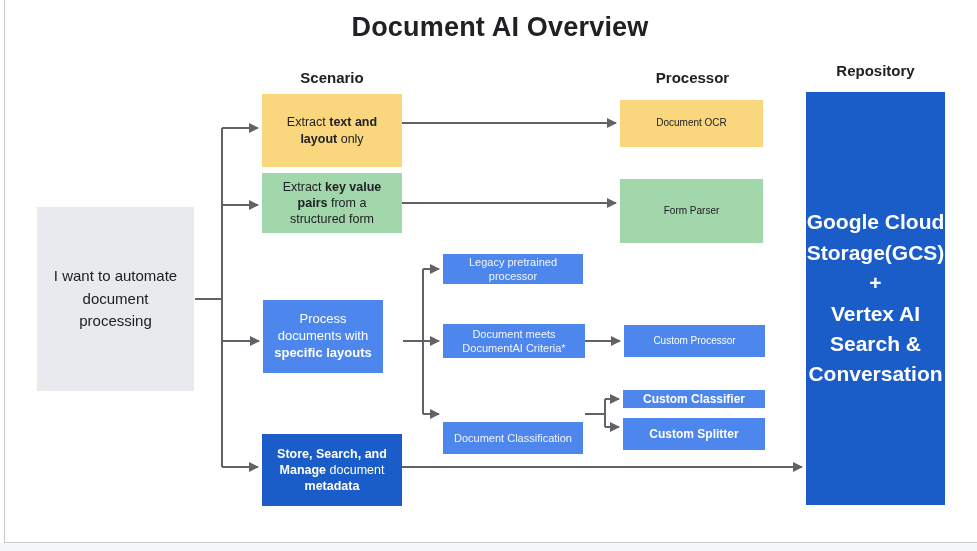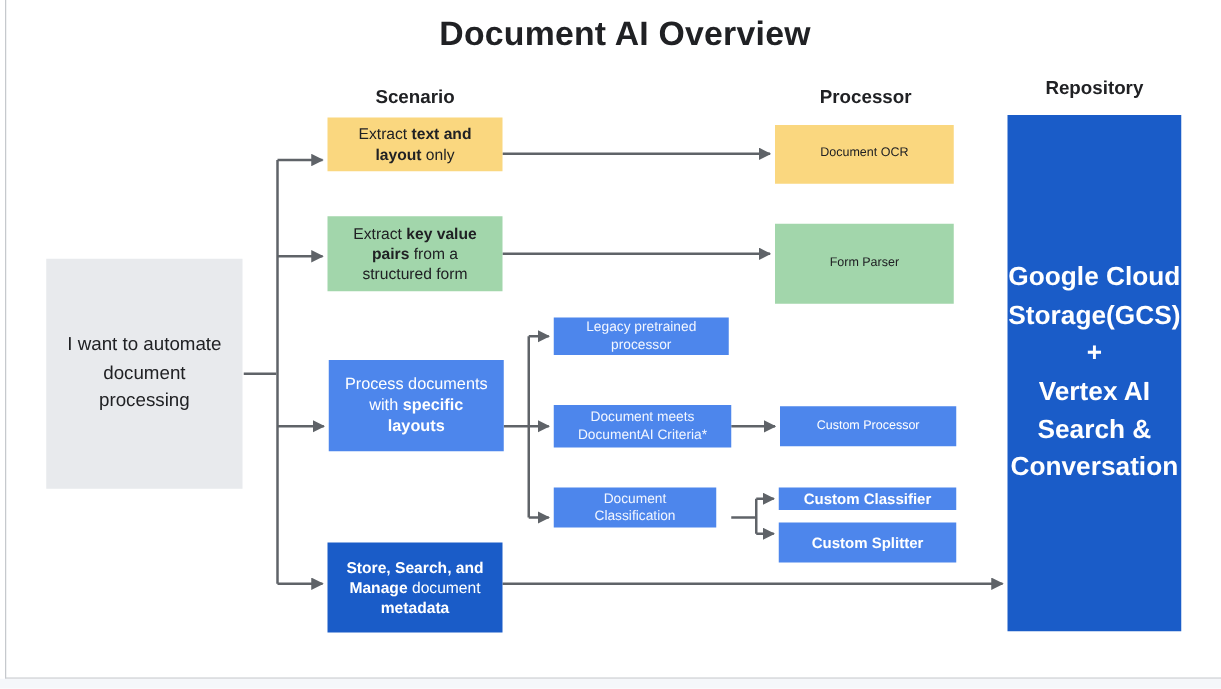--- a/index.html
+++ b/index.html
@@ -39,29 +39,29 @@
   .c-dark{background:var(--dark);color:#ffffff;}
   .scen-txt{font-size:12.5px;line-height:1.3;}
   .proc-bold{font-size:10px;font-weight:400;line-height:1.25;}
   .small-blue{font-size:11px;line-height:1.3;color:#f2f6ff;}
   .mini-bold{font-size:12px;font-weight:700;}
   .repo-text{font-size:21px;font-weight:700;line-height:1.45;}
   b{font-weight:700;}
 
   
   .b-start{left:37px;top:207px;width:157px;height:184px;}
-  .b-extract-text{left:262px;top:94px;width:140px;height:43px;}
+  .b-extract-text{left:262px;top:94px;width:140px;height:73px;}
   .b-extract-kv{left:262px;top:173px;width:140px;height:60px;}
-  .b-process-docs{left:263px;top:288px;width:140px;height:73px;}
+  .b-process-docs{left:263px;top:300px;width:120px;height:73px;}
   .b-store{left:262px;top:434px;width:140px;height:72px;}
   .b-ocr{left:620px;top:100px;width:143px;height:47px;}
   .b-parser{left:620px;top:179px;width:143px;height:64px;}
   .b-legacy{left:443px;top:254px;width:140px;height:30px;}
   .b-criteria{left:443px;top:324px;width:142px;height:34px;}
-  .b-classification{left:443px;top:390px;width:130px;height:32px;}
+  .b-classification{left:443px;top:422px;width:140px;height:32px;}
   .b-cproc{left:624px;top:325px;width:141px;height:32px;}
   .b-cclass{left:623px;top:390px;width:142px;height:18px;padding:2px 8px;}
   .b-csplit{left:623px;top:418px;width:142px;height:32px;padding:16px 8px;}
   .b-repo{left:806px;top:92px;width:139px;height:413px;padding:10px 12px;}
 </style>
 </head>
 <body style="--yellow: #FAD77F; --green: #A2D6AB; --blue: #4D86EC; --dark: #1A5CC8; --gray: #E8EAED;">
 
 <div class="stage">
 

